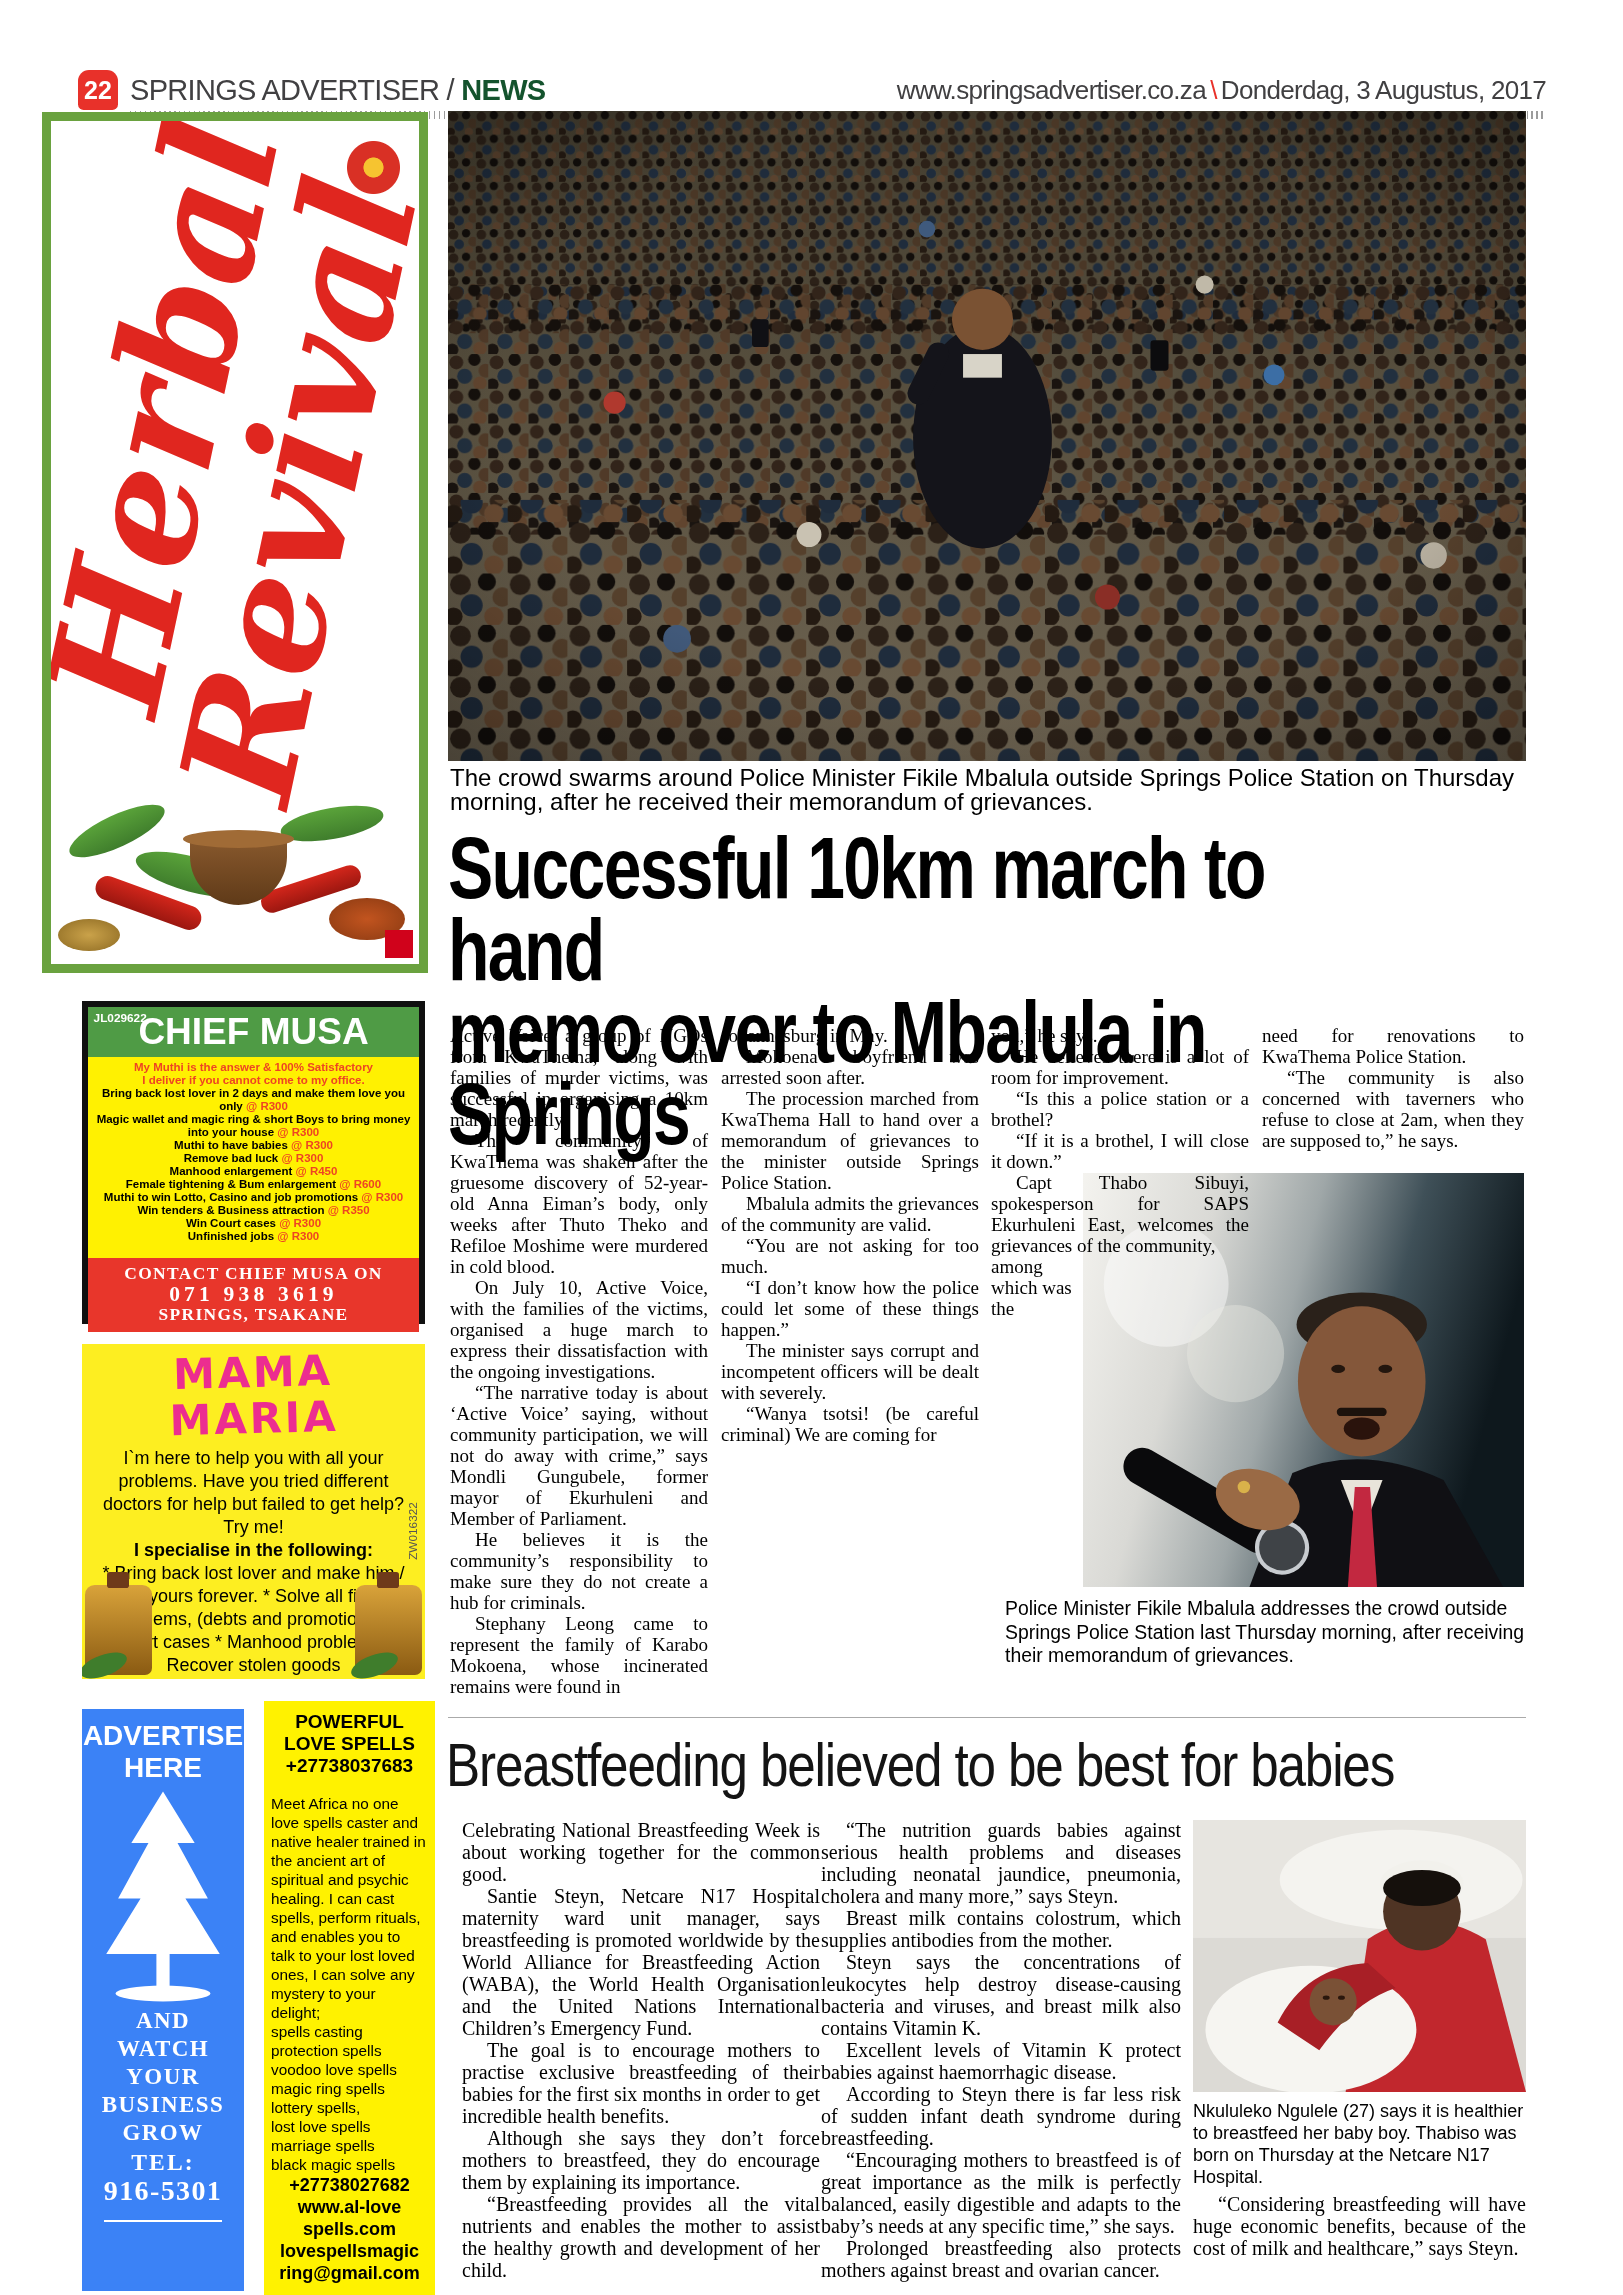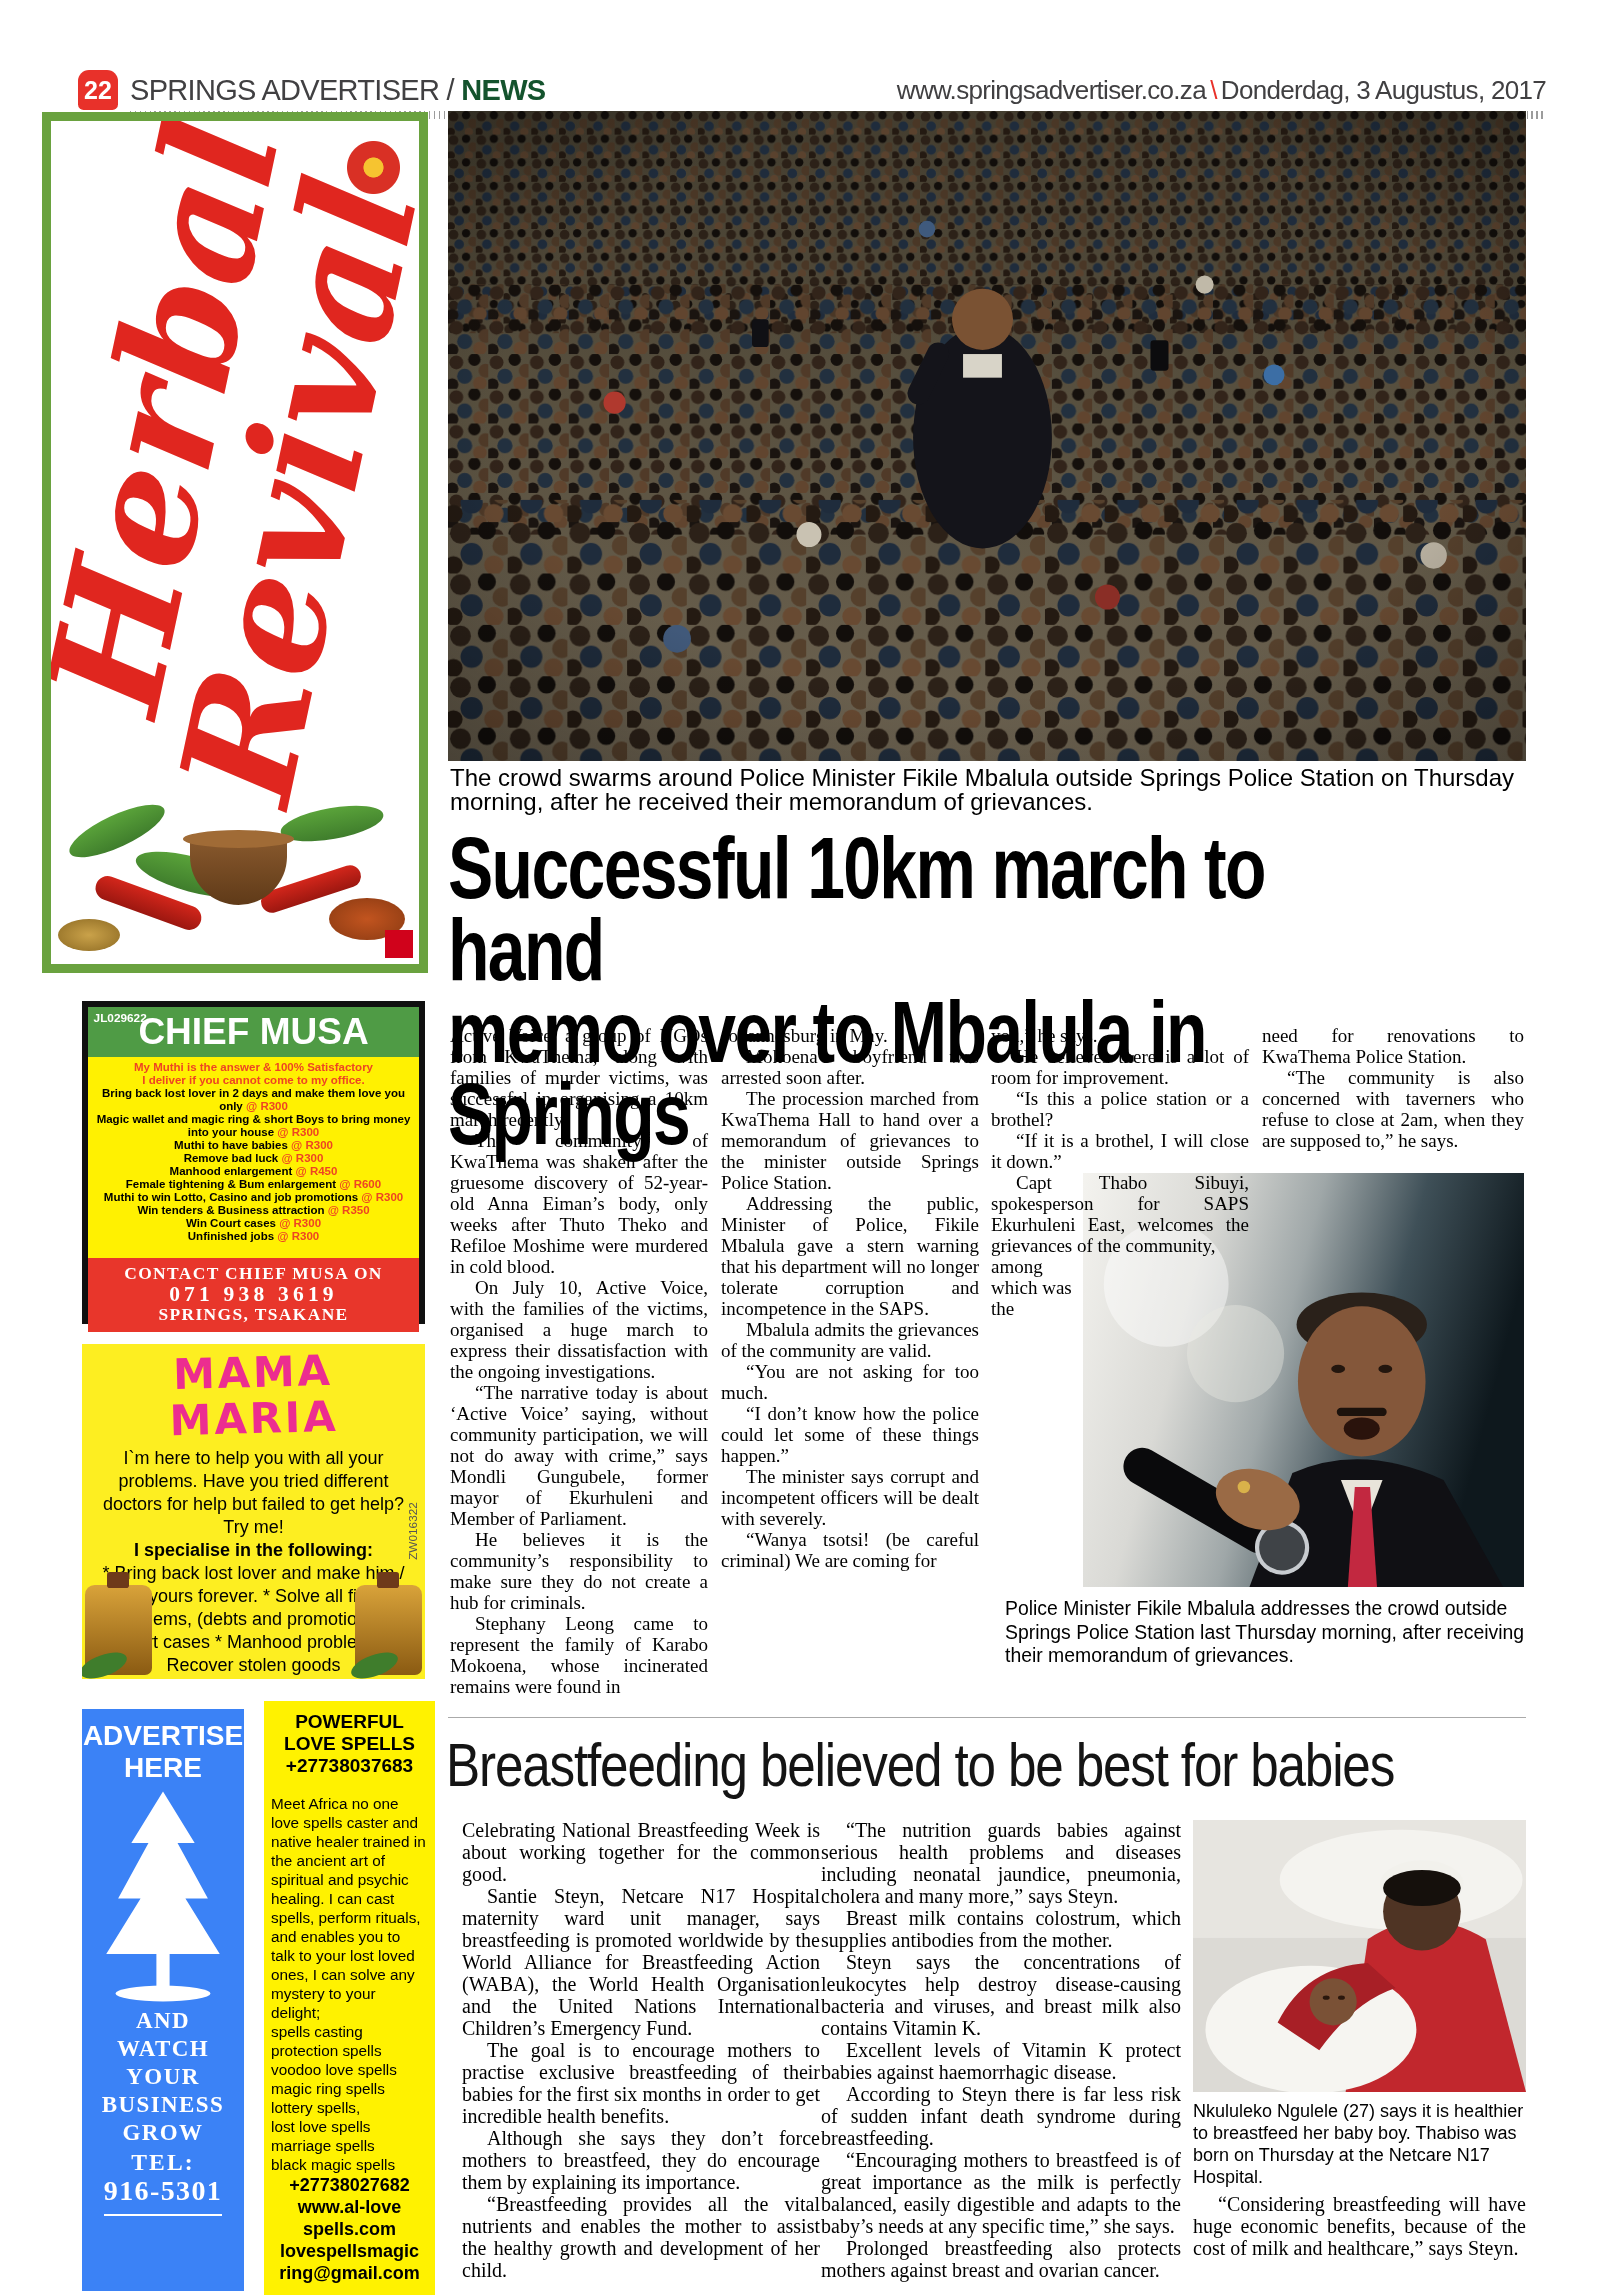--- a/index.html
+++ b/index.html
@@ -83,21 +83,21 @@
   .bt-l { left:2.8px; } .bt-r { right:2.8px; }
 
   
   .advert { position:absolute; left:82px; top:1709px; width:162px; height:582px;
     background:#3b82f6; color:#fff; text-align:center; }
   .adv-t1 { margin-top:11px; font:bold 28px/32px "Liberation Sans", sans-serif; }
   .adv-t2 { font:bold 28px/32px "Liberation Sans", sans-serif; }
   .adv-tree { margin:2.8px auto 0; display:block; }
   .adv-tag { margin-top:1.4px; white-space:pre-line; font:bold 23px/28px "Liberation Serif", serif; letter-spacing:1.4px; }
   .adv-tel { margin-top:1.4px; font:bold 23.6px/26px "Liberation Serif", serif; letter-spacing:2.1px; }
-  .adv-num { display:inline-block; border-bottom:2.8px solid #fff; padding-bottom:7px;
+  .adv-num { display:inline-block; border-bottom:2.8px solid #fff; padding-bottom:13px;
     font:bold 28px/32px "Liberation Serif", serif; letter-spacing:1.4px; }
 
   
   .spells { position:absolute; left:264px; top:1701px; width:171px; height:597px;
     background:#fff200; color:#000; padding:9.7px 7px 0; font-family:"Liberation Sans", sans-serif; }
   .sp-head { text-align:center; font-weight:bold; font-size:19px; line-height:22px; }
   .sp-body { margin-top:17px; font-size:15.3px; line-height:19px; }
   .sp-list div { font-size:15.3px; line-height:19px; }
   .sp-foot { text-align:center; font-weight:bold; font-size:18px; line-height:22px; }
 
@@ -309,21 +309,20 @@
     <p class="ind">The community of KwaThema was shaken after the gruesome discovery of 52-year-old Anna Eiman’s body, only weeks after Thuto Theko and Refiloe Moshime were murdered in cold blood.</p>
     <p class="ind">On July 10, Active Voice, with the families of the victims, organised a huge march to express their dissatisfaction with the ongoing investigations.</p>
     <p class="ind">“The narrative today is about ‘Active Voice’ saying, without community participation, we will not do away with crime,” says Mondli Gungubele, former mayor of Ekurhuleni and Member of Parliament.</p>
     <p class="ind">He believes it is the community’s responsibility to make sure they do not create a hub for criminals.</p>
     <p class="ind">Stephany Leong came to represent the family of Karabo Mokoena, whose incinerated remains were found in</p>
   </div>
   <div class="col c2">
     <p>Johannesburg in May.</p>
     <p class="ind">Mokoena’s boyfriend was arrested soon after.</p>
     <p class="ind">The procession marched from KwaThema Hall to hand over a memorandum of grievances to the minister outside Springs Police Station.</p>
-    <p class="ind">Addressing the public, Minister of Police, Fikile Mbalula gave a stern warning that his department will no longer tolerate corruption and incompetence in the SAPS.</p>
     <p class="ind">Mbalula admits the grievances of the community are valid.</p>
     <p class="ind">“You are not asking for too much.</p>
     <p class="ind">“I don’t know how the police could let some of these things happen.”</p>
     <p class="ind">The minister says corrupt and incompetent officers will be dealt with severely.</p>
     <p class="ind">“Wanya tsotsi! (be careful criminal) We are coming for</p>
   </div>
   <div class="col c3">
     <p>you,” he says.</p>
     <p class="ind">He believes there is a lot of room for improvement.</p>
     <p class="ind">“Is this a police station or a brothel?</p>

